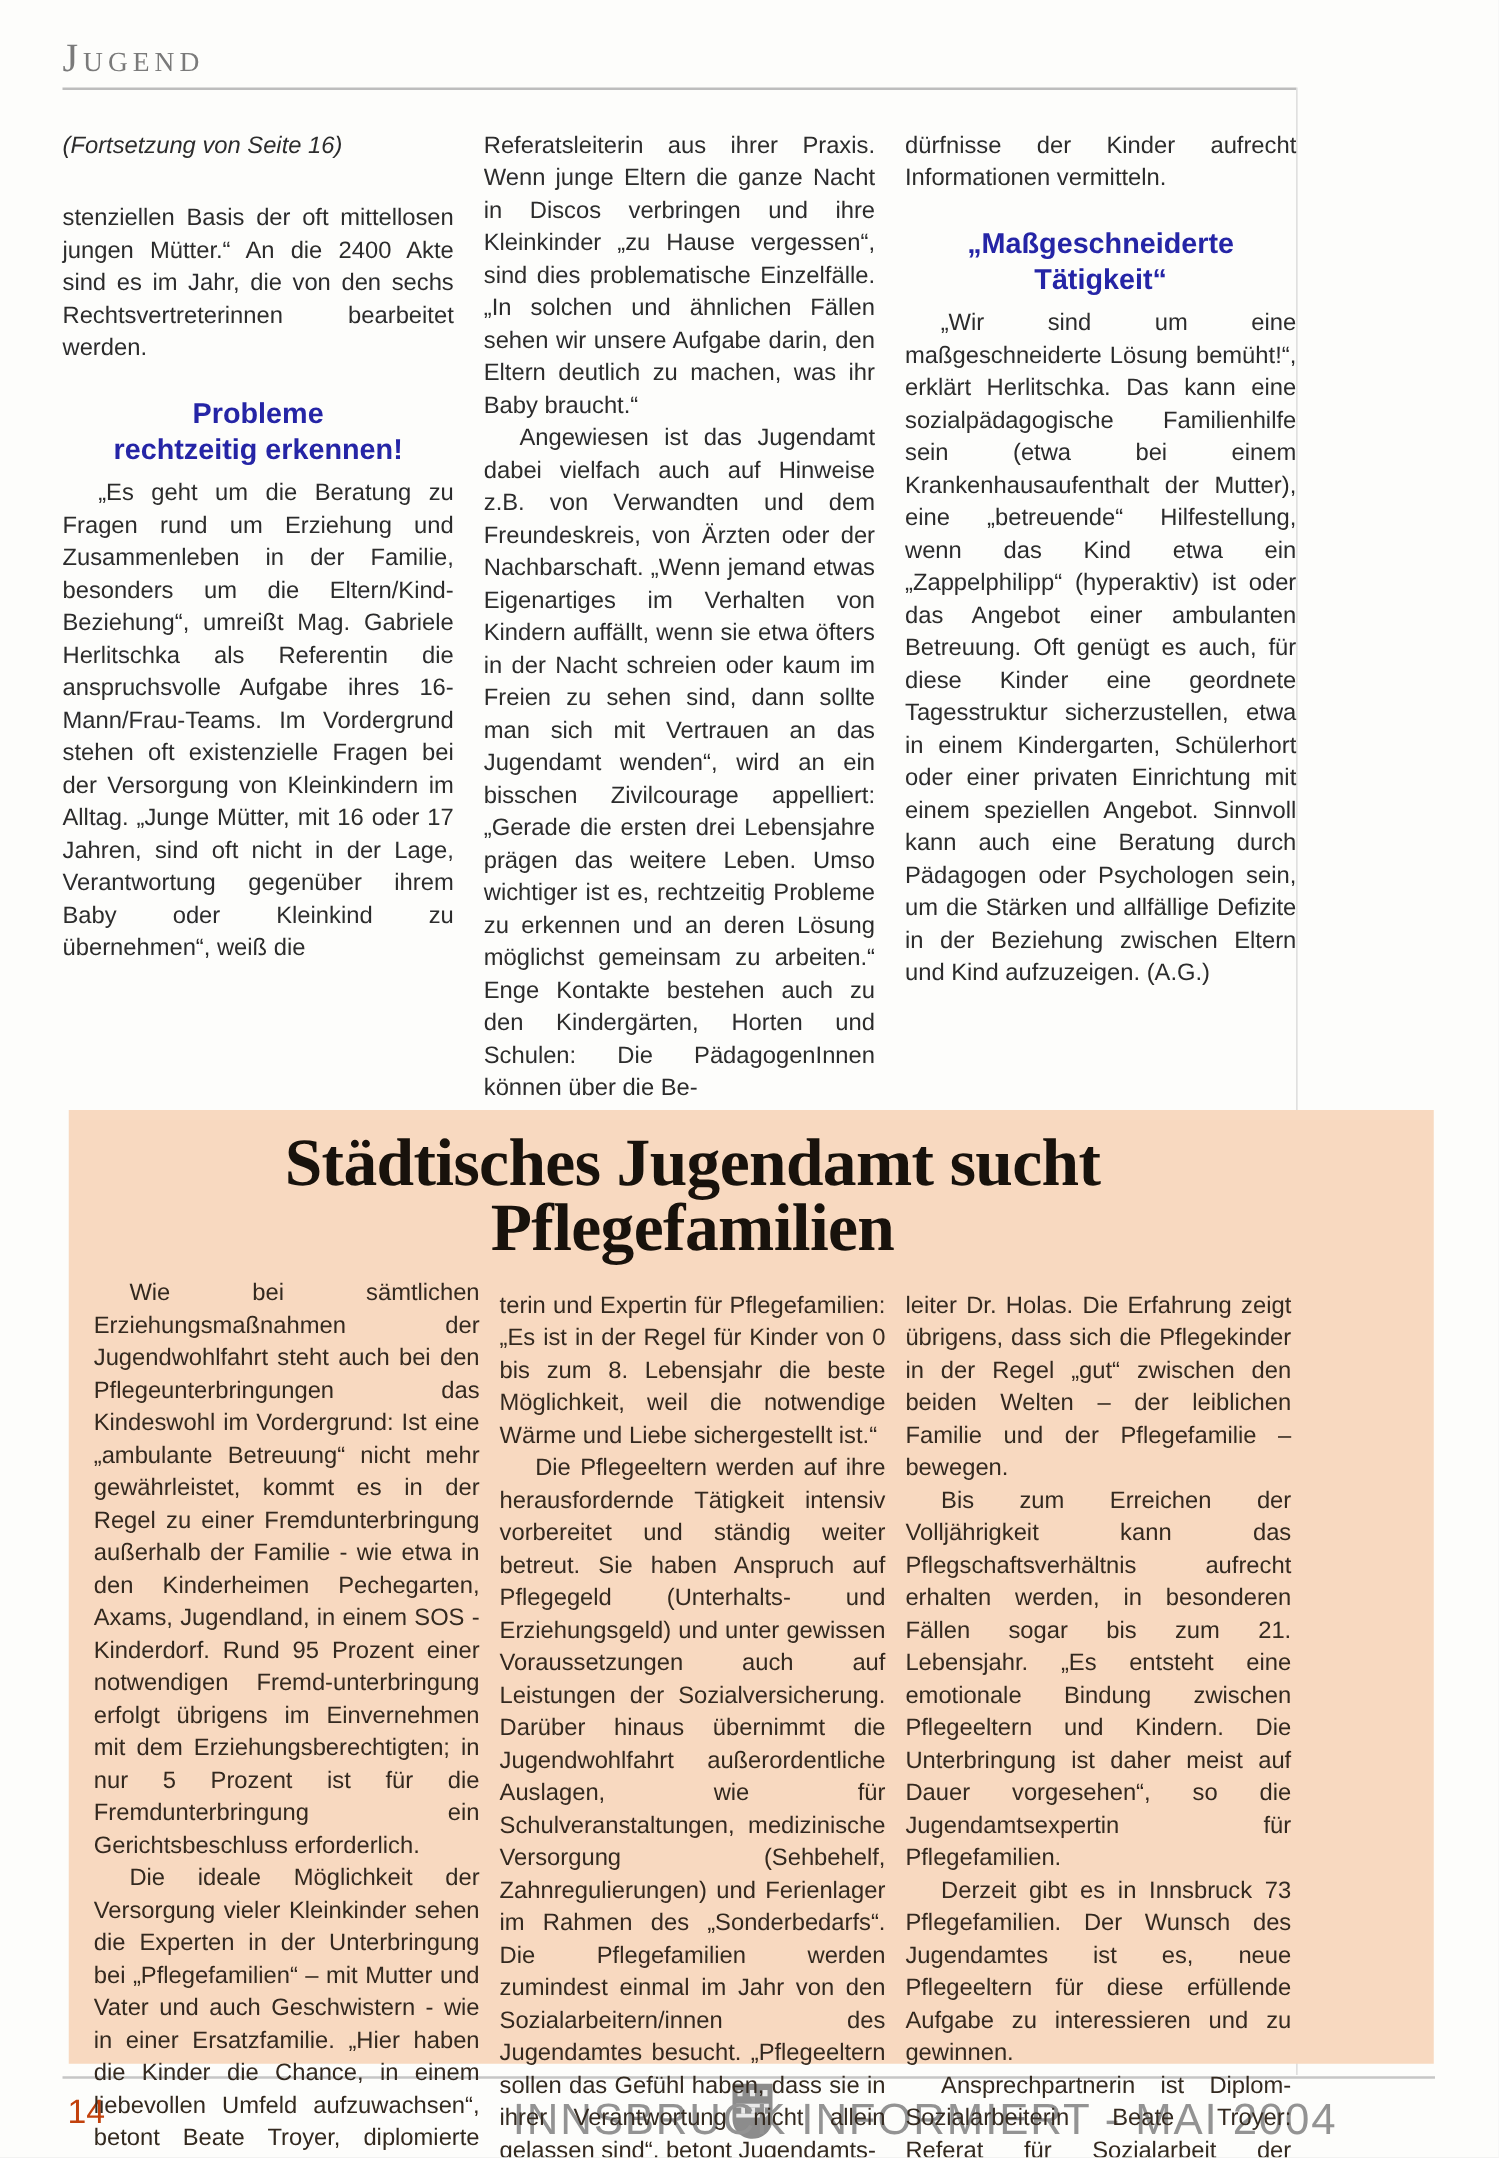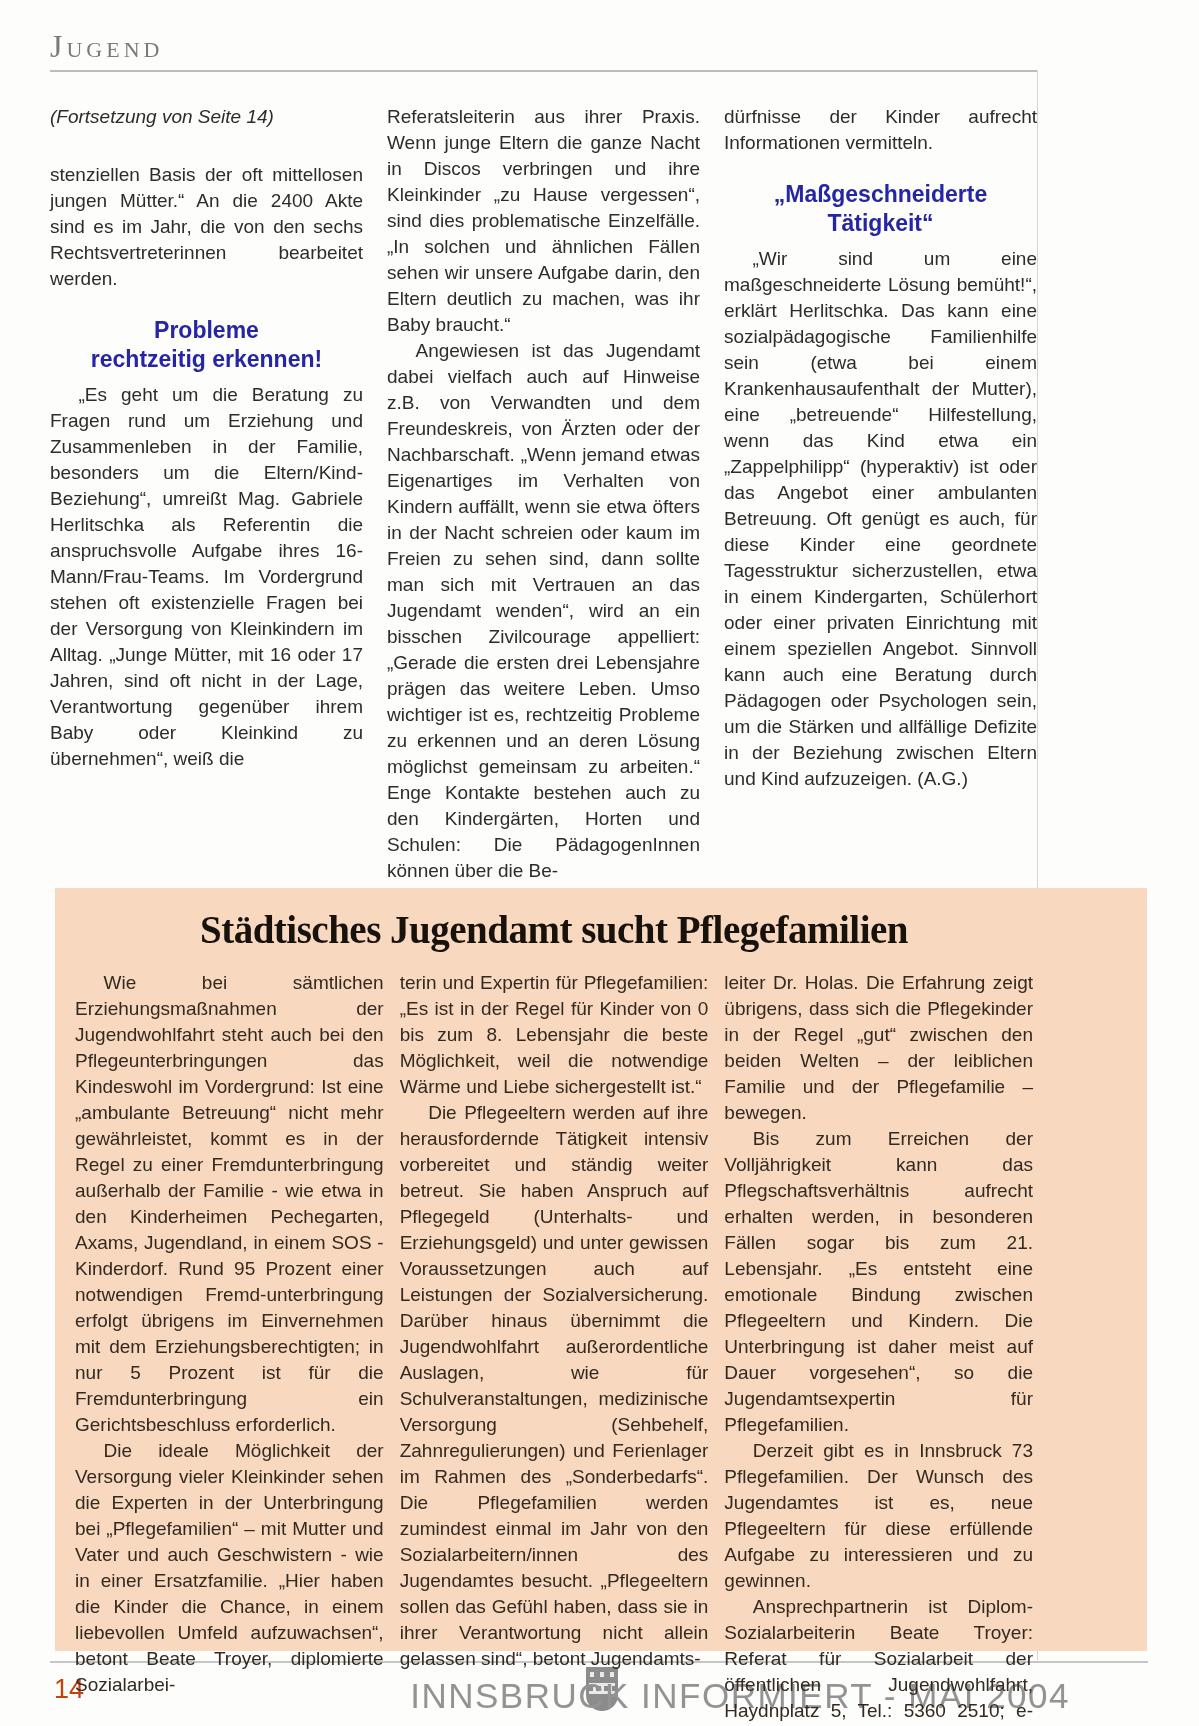--- a/index.html
+++ b/index.html
@@ -32,28 +32,28 @@
   }
 
   
   .feature {
     position:absolute; left:55px; top:888px; width:1092px; height:763px;
     background:#f8d9c0; z-index:1; box-sizing:border-box; padding:10px 0 0 20px;
   }
   .feature-title {
     width:958px; margin:6px 0 14px; text-align:center;
     font-family:"Liberation Serif", serif; font-weight:bold;
-    font-size:39px; line-height:52px; color:#18120c; letter-spacing:-0.5px;
+    font-size:54px; line-height:52px; color:#18120c; letter-spacing:-0.5px;
   }
   .feature-cols {
     width:958px; display:grid; grid-template-columns:1fr 1fr 1fr; column-gap:16px;
     font-size:19px; line-height:26px; color:#33291f; text-align:justify;
   }
   .feature-cols p { margin:0; text-indent:1.5em; }
-  .feature-cols p.noindent { text-indent:0; }
+  .feature-cols p.noindent { text-indent:0;margin-top:10px; }
 
   
   .footer-rule { position:absolute; left:50px; top:1661px; width:1098px; height:2px; background:#c6c6c6; }
   .page-num { position:absolute; left:54px; top:1674px; font-size:27px; color:#c2410c; }
   .logo { position:absolute; left:585px; top:1666px; width:34px; height:46px; }
   .footer-title {
     position:absolute; right:164px; top:1676px;
     font-size:35px; letter-spacing:1.5px; color:#939393;
   }
 </style>
@@ -61,21 +61,21 @@
 <body>
 
 <div class="page">
 
   <div class="kicker">Jugend</div>
   <div class="header-rule"></div>
   <div class="vrule"></div>
 
   <main class="main-cols">
     <div class="col">
-      <p class="cont">(Fortsetzung von Seite 14)</p>
+      <p class="cont">(Fortsetzung von Seite 16)</p>
       <p class="noindent">stenziellen Basis der oft mittellosen jungen Mütter.“ An die 2400 Akte sind es im Jahr, die von den sechs Rechtsvertreterinnen bearbeitet werden.</p>
       <h2 class="subhead">Probleme
 rechtzeitig erkennen!</h2>
       <p>„Es geht um die Beratung zu Fragen rund um Erziehung und Zusammenleben in der Familie, besonders um die Eltern/Kind-Beziehung“, umreißt Mag. Gabriele Herlitschka als Referentin die anspruchsvolle Aufgabe ihres 16-Mann/Frau-Teams. Im Vordergrund stehen oft existenzielle Fragen bei der Versorgung von Kleinkindern im Alltag. „Junge Mütter, mit 16 oder 17 Jahren, sind oft nicht in der Lage, Verantwortung gegenüber ihrem Baby oder Kleinkind zu übernehmen“, weiß die</p>
     </div>
     <div class="col">
       <p class="noindent">Referatsleiterin aus ihrer Praxis. Wenn junge Eltern die ganze Nacht in Discos verbringen und ihre Kleinkinder „zu Hause vergessen“, sind dies problematische Einzelfälle. „In solchen und ähnlichen Fällen sehen wir unsere Aufgabe darin, den Eltern deutlich zu machen, was ihr Baby braucht.“</p>
       <p>Angewiesen ist das Jugendamt dabei vielfach auch auf Hinweise z.B. von Verwandten und dem Freundeskreis, von Ärzten oder der Nachbarschaft. „Wenn jemand etwas Eigenartiges im Verhalten von Kindern auffällt, wenn sie etwa öfters in der Nacht schreien oder kaum im Freien zu sehen sind, dann sollte man sich mit Vertrauen an das Jugendamt wenden“, wird an ein bisschen Zivilcourage appelliert: „Gerade die ersten drei Lebensjahre prägen das weitere Leben. Umso wichtiger ist es, rechtzeitig Probleme zu erkennen und an deren Lösung möglichst gemeinsam zu arbeiten.“ Enge Kontakte bestehen auch zu den Kindergärten, Horten und Schulen: Die PädagogenInnen können über die Be-</p>
     </div>
     <div class="col">

